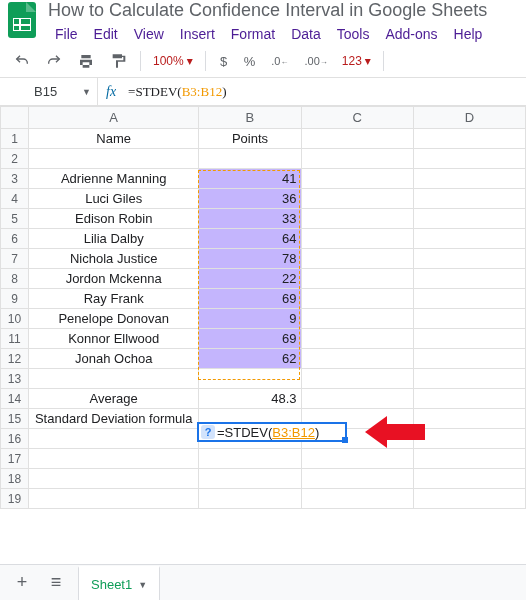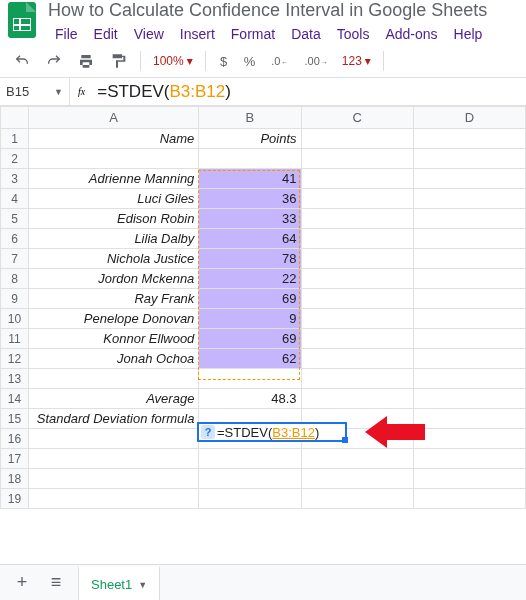--- a/index.html
+++ b/index.html
@@ -36,48 +36,49 @@
     display:flex; align-items:center; gap:4px; padding:4px 8px;
     border-bottom:1px solid #e0e0e0; color:#5f6368;
   }
   .tbtn { padding:4px 6px; border-radius:3px; cursor:pointer; display:inline-flex; align-items:center; justify-content:center; min-width:20px; height:24px; }
   .tbtn svg { display:block; }
   .sep { width:1px; height:20px; background:#dadce0; margin:0 4px; }
   .zoom { font-size:12px; color:#b91c1c; padding:0 4px; display:flex; align-items:center; gap:3px; }
   .namebox-row {
     display:flex; align-items:center; border-bottom:1px solid #e0e0e0;
     height:28px;
+    padding-left:28px;
   }
   .namebox {
     width:70px; padding:0 6px; font-size:13px; color:#3c4043; border-right:1px solid #e0e0e0;
     height:100%; display:flex; align-items:center; justify-content:space-between;
   }
   .namebox .dd { color:#5f6368; font-size:9px; }
-  .fx { padding:0 8px; color:#000000; font-style:italic; font-family:"Times New Roman", serif; font-size:10px; }
-  .fbar { flex:1; padding:0 4px; font-size:17px; font-family: Liberation Sans, sans-serif; }
+  .fx { padding:0 8px; color:#0369a1; font-style:italic; font-family:"Times New Roman", serif; font-size:14px; }
+  .fbar { flex:1; padding:0 4px; font-size:13px; font-family: Liberation Serif, serif; }
   .fbar .func { color:#202124; }
   .fbar .ref { color:#f29900; }
   .grid-wrap { position:relative; }
   table.sheet { border-collapse:collapse; table-layout:fixed; width:526px; }
   .sheet th, .sheet td {
     border:1px solid #e0e0e0; font-size:13px; font-weight:normal;
     overflow:hidden; white-space:nowrap;
   }
   .sheet thead th {
     background:#f8f9fa; color:#5f6368; text-align:center; height:22px;
   }
   .sheet tbody th.rowhdr {
     background:#f8f9fa; color:#5f6368; text-align:center; width:28px; height:20px; font-size:12px;
   }
   .corner { background:#f8f9fa; width:28px; }
   .colA { width:170px; }
   .colB { width:102px; }
   .colC, .colD { width:112px; }
   td.cell { padding:0 4px; height:20px; background:#fff; }
-  td.txt { text-align:right;font-style:italic; }
+  td.txt { text-align:center; }
   td.num { text-align:right; }
   td.hl { background:#c4b5fd; }
   .range-outline {
     position:absolute; border:1px solid #f29900; pointer-events:none;
     border-style:dashed;
   }
   .active-cell {
     position:absolute; border:2px solid #1a73e8; pointer-events:none; background:#fff;
     display:flex; align-items:center; font-size:13px; padding:0 2px;
   }

